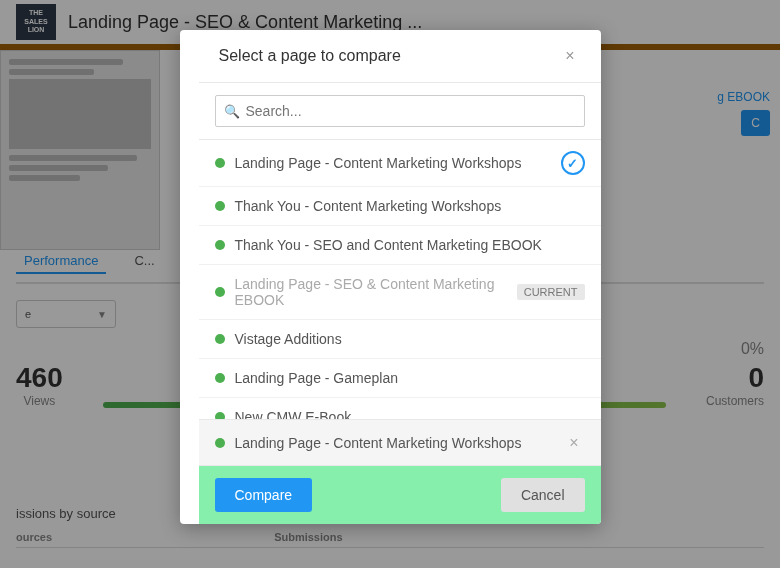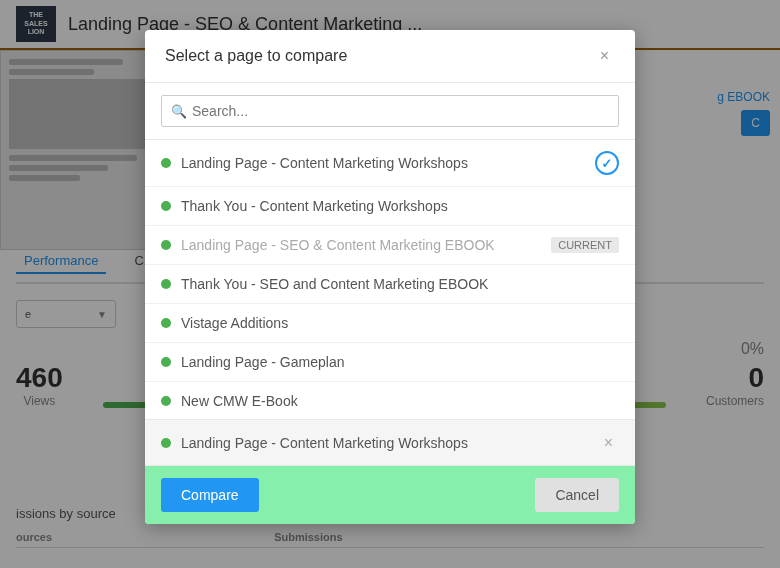--- a/index.html
+++ b/index.html
@@ -17,21 +17,21 @@
     .bg-page {
       position: absolute;
       inset: 0;
       background: #f0f0f0;
       z-index: 0;
     }
 
     .bg-header {
       height: 50px;
       background: #fff;
-      border-bottom: 2px solid #a16207;
+      border-bottom: 6px solid #a16207;
       display: flex;
       align-items: center;
       padding: 0 16px;
       gap: 12px;
     }
 
     .bg-logo {
       width: 40px;
       height: 36px;
       background: #2d3a4a;
@@ -169,23 +169,24 @@
       display: flex;
       align-items: flex-start;
       justify-content: center;
       padding-top: 30px;
     }
 
     
     .modal {
       background: #fff;
       border-radius: 4px;
-      width: 490px;
+      width: 421px;
       box-shadow: 0 4px 20px rgba(0,0,0,0.3);
       overflow: hidden;
+      padding-left: 19px;
     }
 
     .modal-header {
       padding: 16px 20px;
       display: flex;
       align-items: center;
       justify-content: space-between;
       border-bottom: 1px solid #e8e8e8;
     }
 
@@ -454,29 +455,29 @@
         <span class="dot"></span>
         <span class="item-label">Landing Page - Content Marketing Workshops</span>
         <div class="check-icon"></div>
       </div>
 
       <div class="list-item">
         <span class="dot"></span>
         <span class="item-label">Thank You - Content Marketing Workshops</span>
       </div>
 
+      <div class="list-item">
+        <span class="dot"></span>
+        <span class="item-label">Thank You - SEO and Content Marketing EBOOK</span>
+      </div>
+
       <div class="list-item current">
         <span class="dot"></span>
         <span class="item-label muted">Landing Page - SEO &amp; Content Marketing EBOOK</span>
         <span class="current-badge">CURRENT</span>
-      </div>
-
-      <div class="list-item">
-        <span class="dot"></span>
-        <span class="item-label">Thank You - SEO and Content Marketing EBOOK</span>
       </div>
 
       <div class="list-item">
         <span class="dot"></span>
         <span class="item-label">Vistage Additions</span>
       </div>
 
       <div class="list-item">
         <span class="dot"></span>
         <span class="item-label">Landing Page - Gameplan</span>

